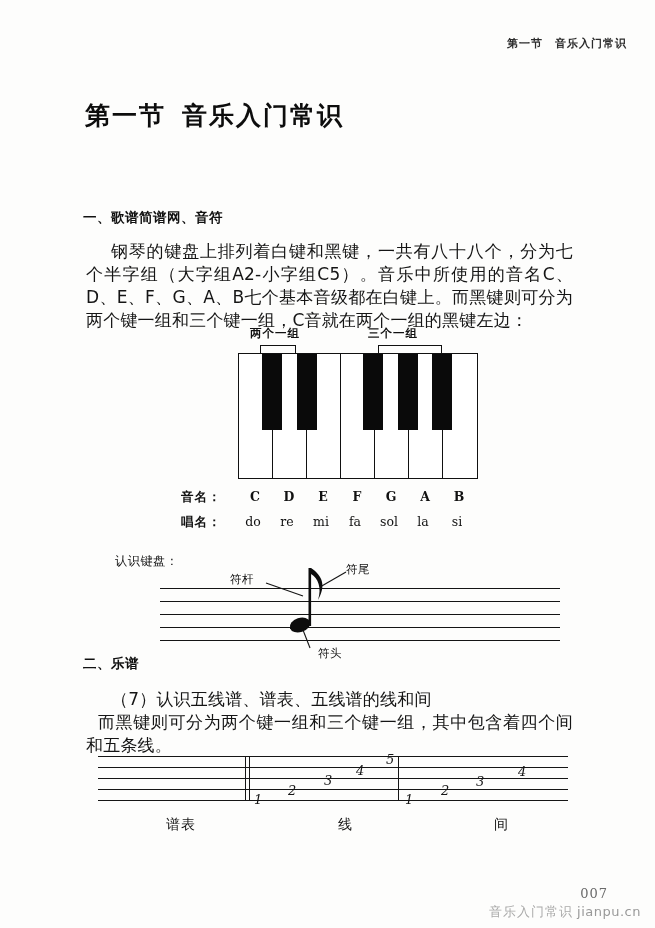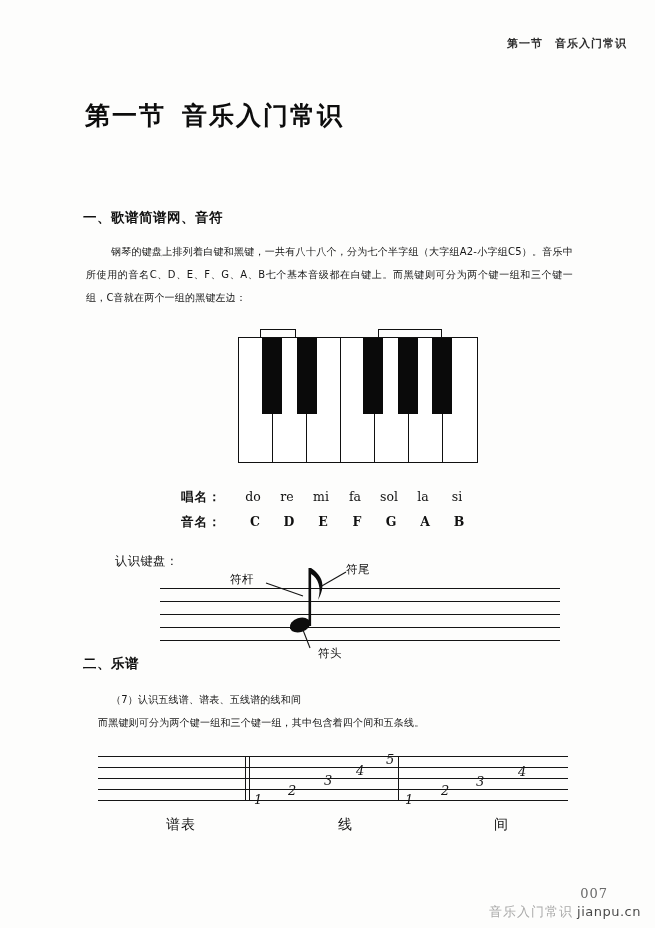--- a/index.html
+++ b/index.html
@@ -56,21 +56,21 @@
     color: #111;
     white-space: nowrap;
   }
   .h2.sec1 { top: 209px; }
   .h2.sec2 { top: 655px; }
 
   .para {
     position: absolute;
     left: 86px;
     width: 487px;
-    font-size: 10px;
+    font-size: 17px;
     line-height: 23px;
     text-align: justify;
     color: #151515;
     letter-spacing: 0.2px;
   }
   .para.p1 { top: 240px; text-indent: 25px; }
   .para.p2 { top: 688px; text-indent: 25px; }
   .para.p3 { top: 711px; text-indent: 12px; }
 
   
@@ -240,40 +240,44 @@
   }
   .watermark {
     position: absolute;
     right: 14px;
     top: 903px;
     font-size: 13px;
     white-space: nowrap;
     opacity: 0.72;
   }
   .wm-cn { color: #8a8a8a; letter-spacing: 1px; }
-  .wm-en { color: #000000; margin-left: 4px; letter-spacing: 0.5px; }
+  .wm-en { color: #737373; margin-left: 4px; letter-spacing: 0.5px; }
 </style>
 </head>
 <body>
 
 <div class="page"></div>
 
 <div class="running-head">
   <span>第一节</span><span class="rh-gap"></span><span>音乐入门常识</span>
 </div>
 
 <div class="title">
   <span>第一节</span><span class="t-gap"></span><span>音乐入门常识</span>
 </div>
 
 <div class="h2 sec1">一、歌谱简谱网、音符</div>
 
 <div class="para p1">钢琴的键盘上排列着白键和黑键，一共有八十八个，分为七个半字组（大字组A2-小字组C5）。音乐中所使用的音名C、D、E、F、G、A、B七个基本音级都在白键上。而黑键则可分为两个键一组和三个键一组，C音就在两个一组的黑键左边：</div>
 
 <div class="kb-figure">
+  <div class="kb-group-labels">
+    <span class="kb-group-label g2">两个一组</span>
+    <span class="kb-group-label g3">三个一组</span>
+  </div>
   <div class="kb-brackets">
     <div class="kb-bracket b2"></div>
     <div class="kb-bracket b3"></div>
   </div>
   <div class="keyboard">
     <div class="white-key" style="left:0px;width:34px;"></div>
     <div class="white-key" style="left:34px;width:34px;"></div>
     <div class="white-key" style="left:68px;width:34px;"></div>
     <div class="white-key" style="left:102px;width:34px;"></div>
     <div class="white-key" style="left:136px;width:34px;"></div>
@@ -282,39 +286,39 @@
     <div class="black-key" style="left:23px;"></div>
     <div class="black-key" style="left:58px;"></div>
     <div class="black-key" style="left:124px;"></div>
     <div class="black-key" style="left:159px;"></div>
     <div class="black-key" style="left:193px;"></div>
   </div>
 </div>
 
 <div class="note-names">
   <div class="nn-row">
+    <span class="nn-label">音名：</span>
+    <span class="nn-cell bold" style="left:60px;">C</span>
+    <span class="nn-cell bold" style="left:94px;">D</span>
+    <span class="nn-cell bold" style="left:128px;">E</span>
+    <span class="nn-cell bold" style="left:162px;">F</span>
+    <span class="nn-cell bold" style="left:196px;">G</span>
+    <span class="nn-cell bold" style="left:230px;">A</span>
+    <span class="nn-cell bold" style="left:264px;">B</span>
+  </div>
+  <div class="nn-row">
     <span class="nn-label">唱名：</span>
     <span class="nn-cell" style="left:58px;">do</span>
     <span class="nn-cell" style="left:92px;">re</span>
     <span class="nn-cell" style="left:126px;">mi</span>
     <span class="nn-cell" style="left:160px;">fa</span>
     <span class="nn-cell" style="left:194px;">sol</span>
     <span class="nn-cell" style="left:228px;">la</span>
     <span class="nn-cell" style="left:262px;">si</span>
   </div>
-  <div class="nn-row">
-    <span class="nn-label">音名：</span>
-    <span class="nn-cell bold" style="left:60px;">C</span>
-    <span class="nn-cell bold" style="left:94px;">D</span>
-    <span class="nn-cell bold" style="left:128px;">E</span>
-    <span class="nn-cell bold" style="left:162px;">F</span>
-    <span class="nn-cell bold" style="left:196px;">G</span>
-    <span class="nn-cell bold" style="left:230px;">A</span>
-    <span class="nn-cell bold" style="left:264px;">B</span>
-  </div>
 </div>
 
 <div class="note-fig-label">认识键盘：</div>
 <div class="note-fig">
   <div class="staff-line" style="top:28px;"></div>
   <div class="staff-line" style="top:41px;"></div>
   <div class="staff-line" style="top:54px;"></div>
   <div class="staff-line" style="top:67px;"></div>
   <div class="staff-line" style="top:80px;"></div>
 

